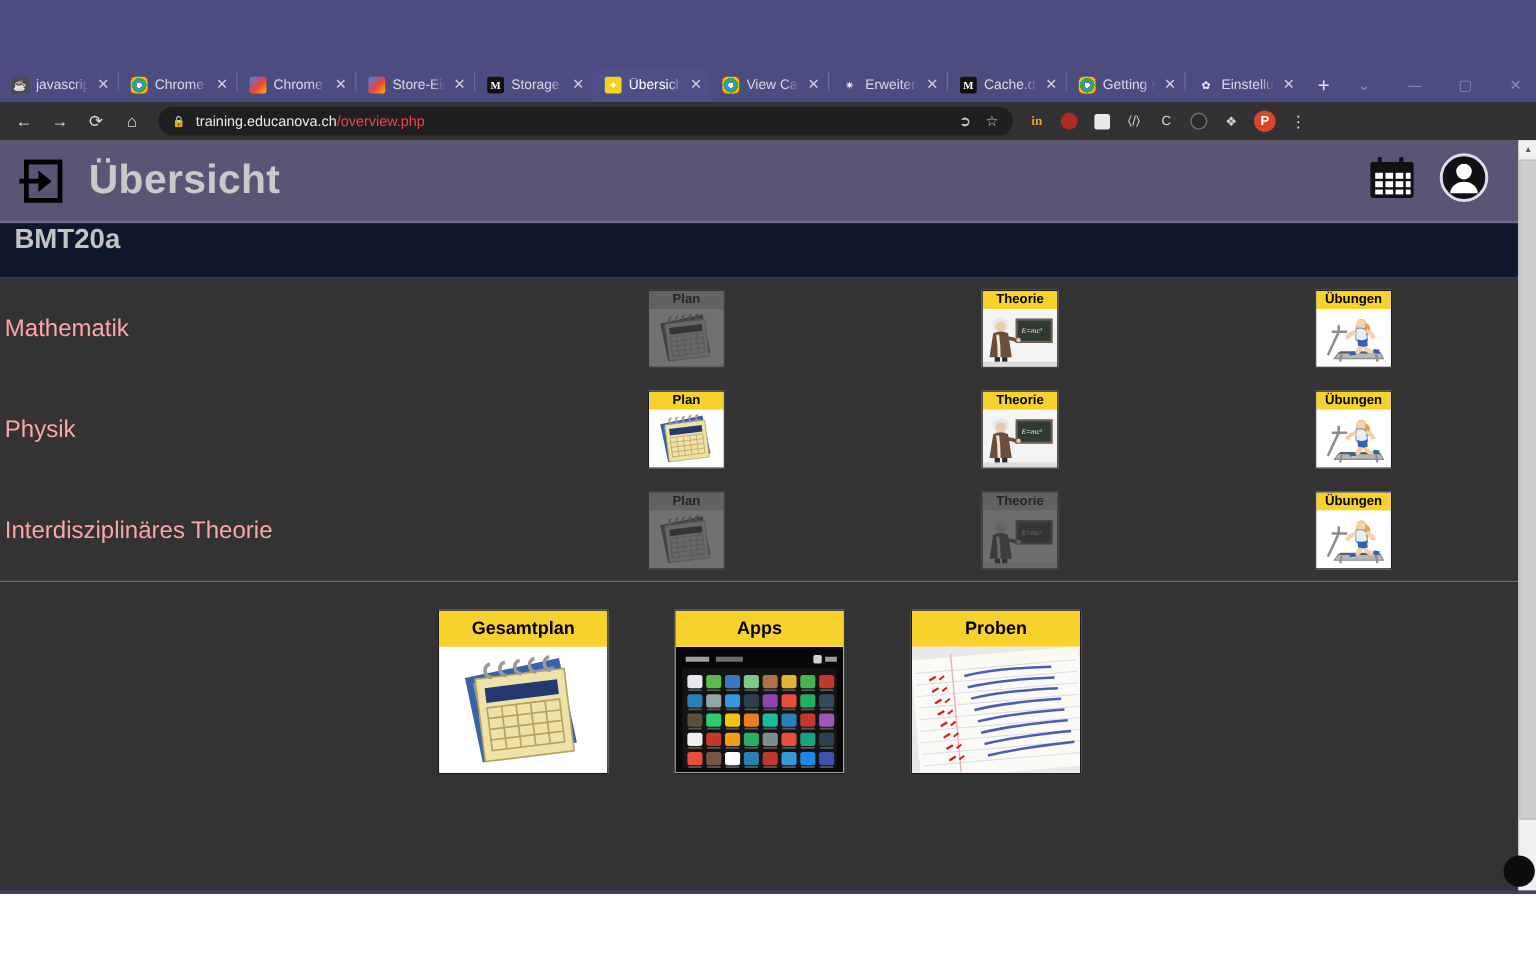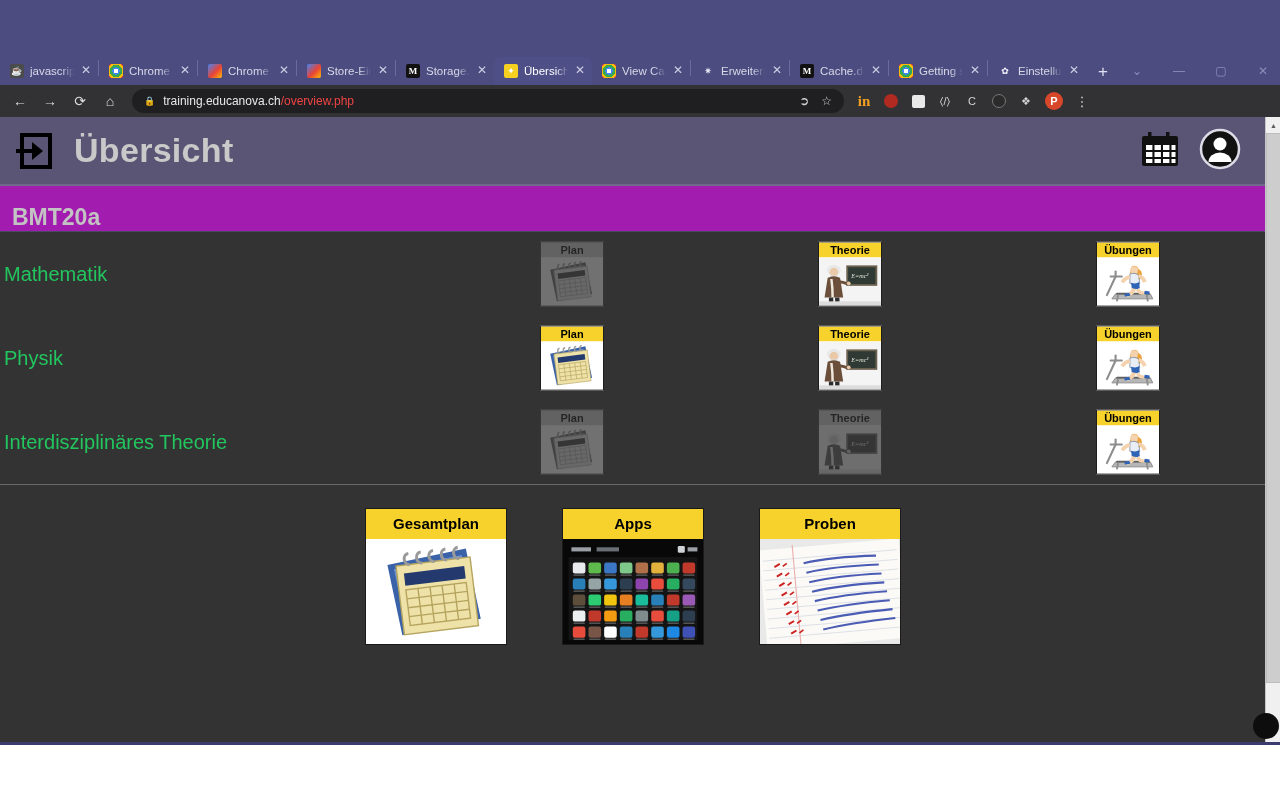--- a/index.html
+++ b/index.html
@@ -109,21 +109,21 @@
   #omnibox-right { margin-left: auto; display: flex; gap: 12px; align-items: center; }
   #omnibox-right span { color: #cfcfcf; font-size: 12px; }
   #ext-area {
     margin-left: 10px; display: flex; align-items: center; gap: 11px;
   }
   .ext {
     width: 16px; height: 16px; display: flex;
     align-items: center; justify-content: center;
     font-size: 11px; color: #d4d4d4;
   }
-  .ext-in { color:#f0a020; font-weight:bold; font-size:15px; font-family:"Liberation Serif",serif;text-align:center;}
+  .ext-in { color:#f0a020; font-weight:bold; font-size:11px; font-family:"Liberation Serif",serif;text-align:center;}
   .ext-red { background:#b02a22; border-radius:50%; width:14px; height:14px; }
   .ext-box { background:#e9e9e9; width:13px; height:13px; border-radius:2px;}
   .ext-dark { background:#2b2b2b; border-radius:50%; width:14px;height:14px;border:1px solid #777;}
   .ext-profile {
     background:#d9472b; color:#fff; border-radius:50%;
     width:18px; height:18px; font-size:11px; font-weight:bold;
   }
   #menu-dots { color:#dcdcdc; font-size:13px; width:16px; text-align:center;}
 
   
@@ -148,35 +148,35 @@
   .appbar-title {
     font-size: 34px; color: #c9c9c9; font-weight: bold;
     margin-left: 18px; letter-spacing: .3px;
   }
   .appbar-right {
     margin-left: auto; display: flex; align-items: center; gap: 18px;
     padding-right: 8px;
   }
 
   .group-header {
-    height: 47px; background: #a21caf;
-    display: flex; align-items: flex-end;
+    height: 47px; background: #0f172a;
+    display: flex; align-items: flex-start;
     padding: 0 12px;
     font-size: 23px; font-weight: bold; color: #c3c3c3;
     border-top: 1px solid #716c8d;
     border-bottom: 1px solid #4b4763;
   }
 
   .subject-row {
     height: 84px;
     display: flex; align-items: center;
     position: relative;
   }
   .subject-name {
-    font-size: 20px; color: #22c55e;
+    font-size: 20px; color: #fca5a5;
     padding-left: 4px; font-weight: 400;
     flex: 0 0 auto;
     text-align: right;
   }
 
   .card {
     position: absolute; top: 50%; transform: translateY(-50%);
     width: 64px;
     border: 1px solid #1e1e1e;
     background: #fff;

